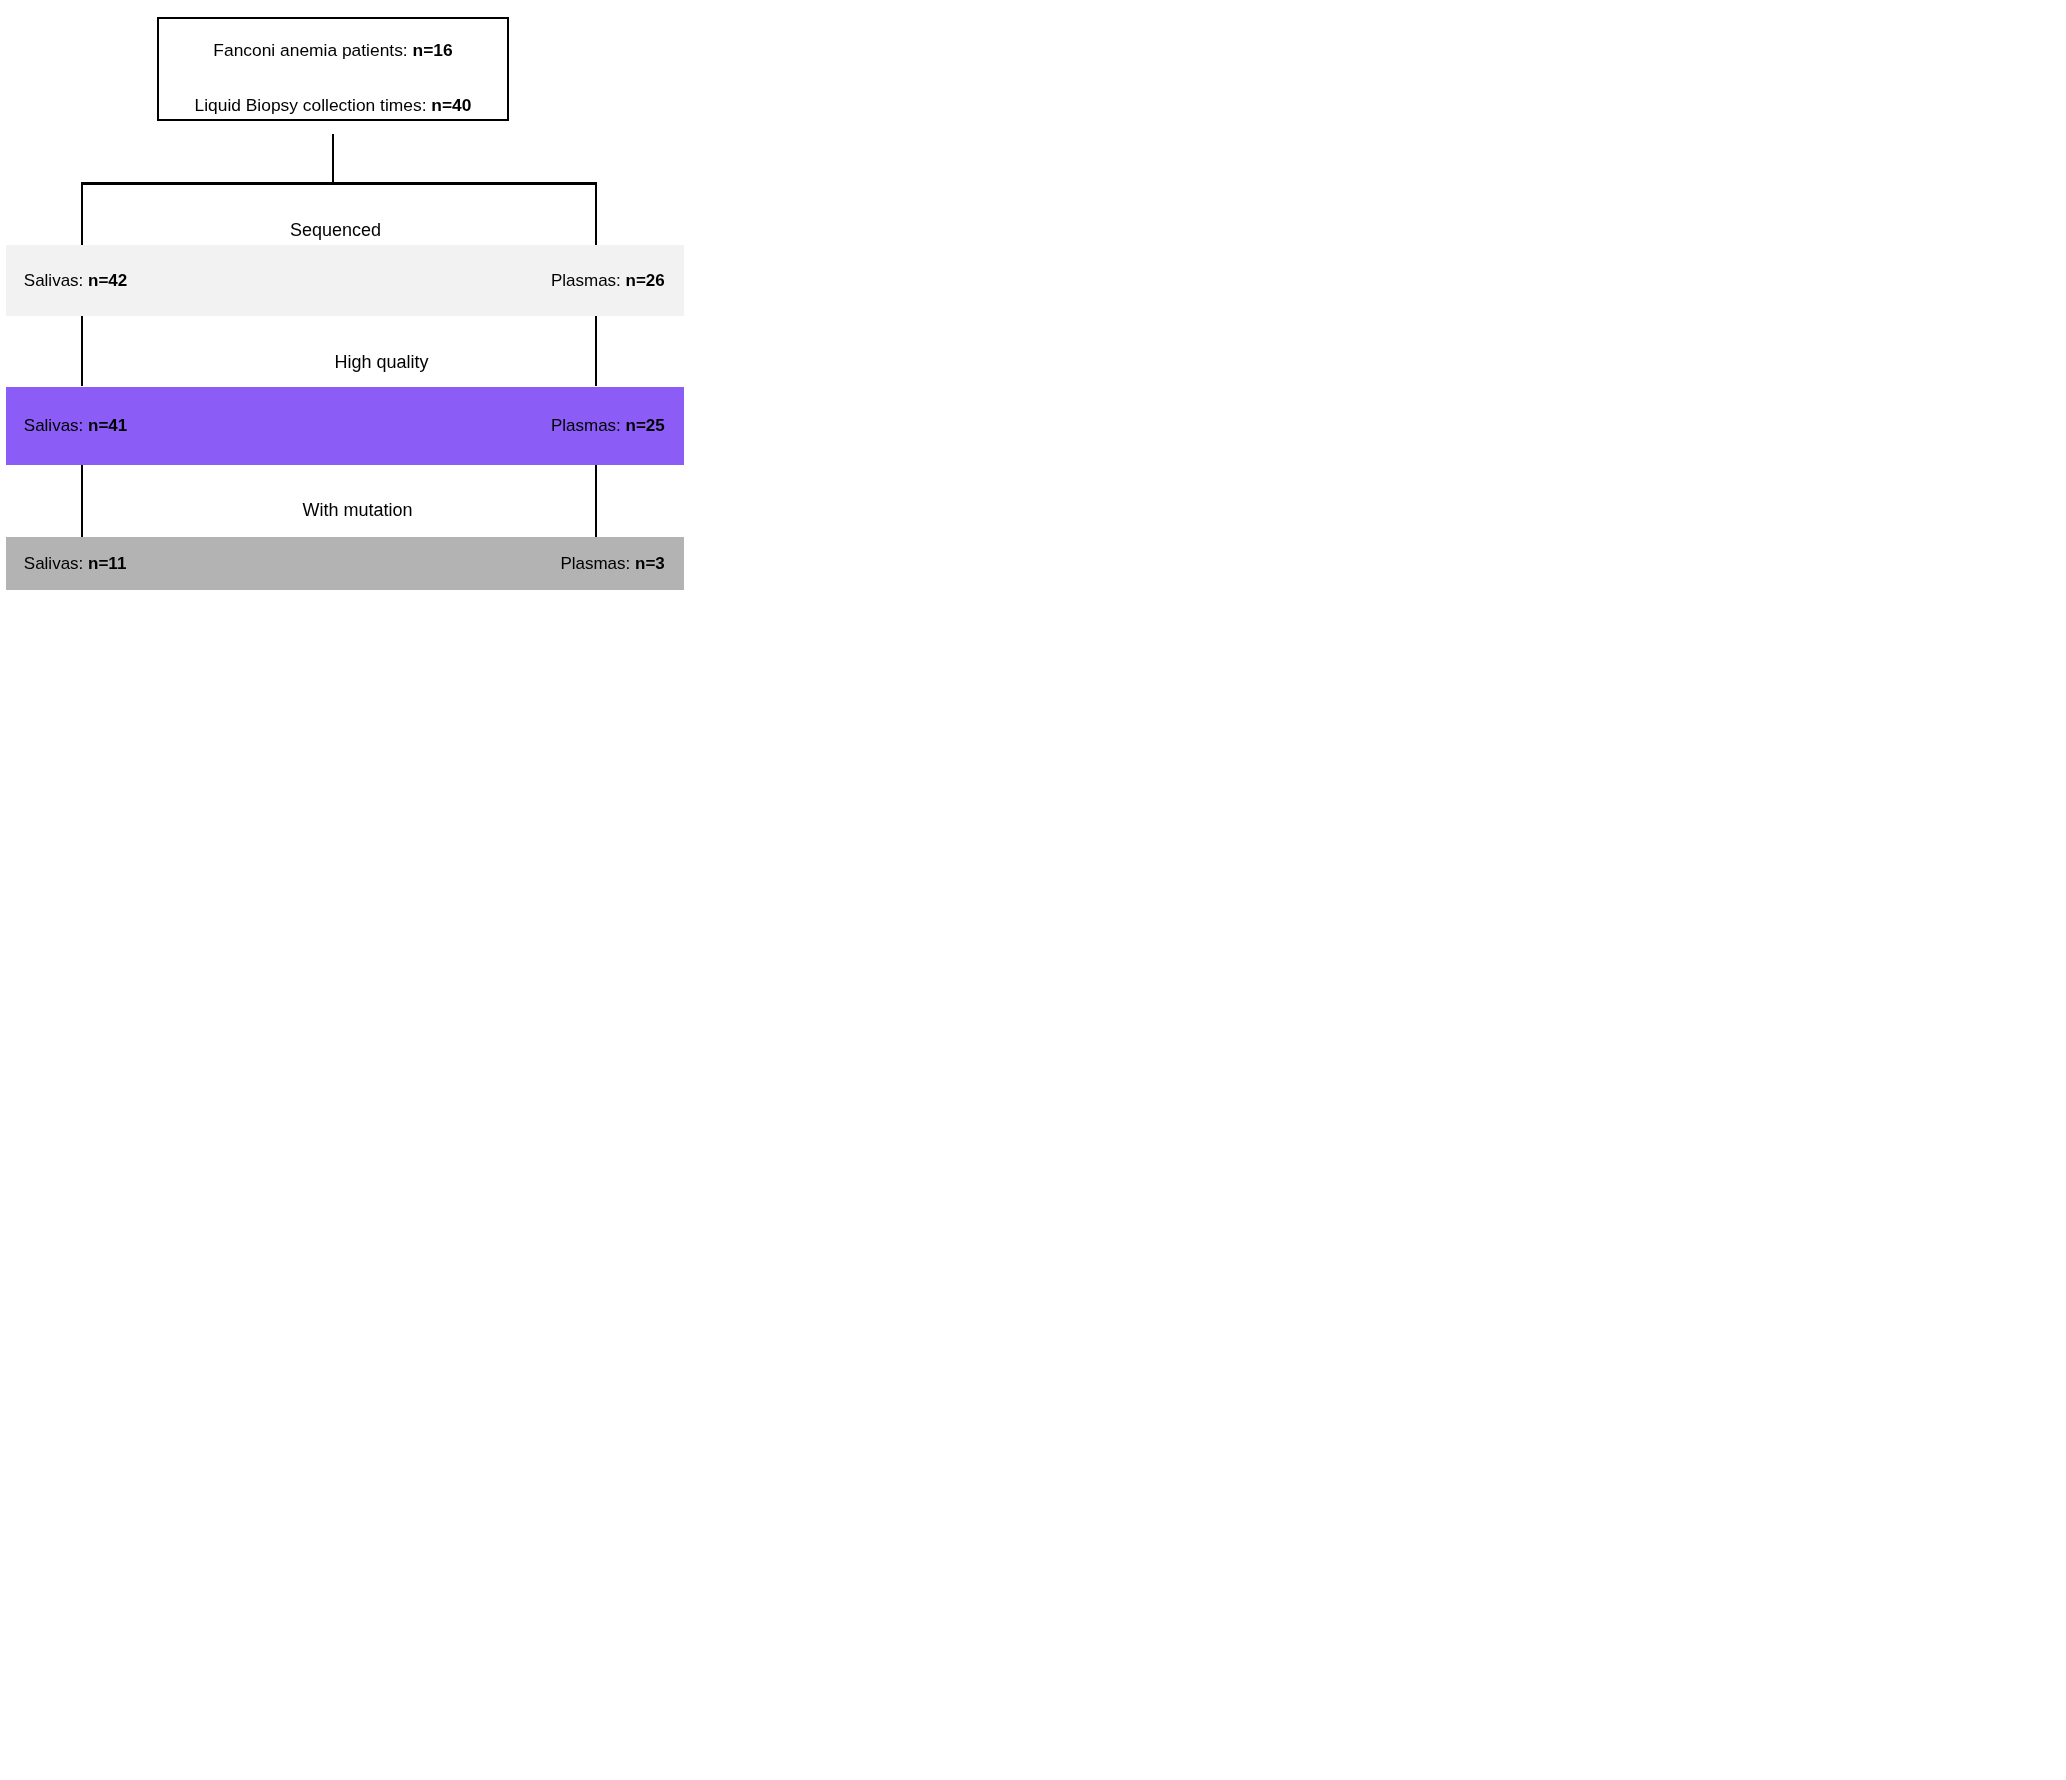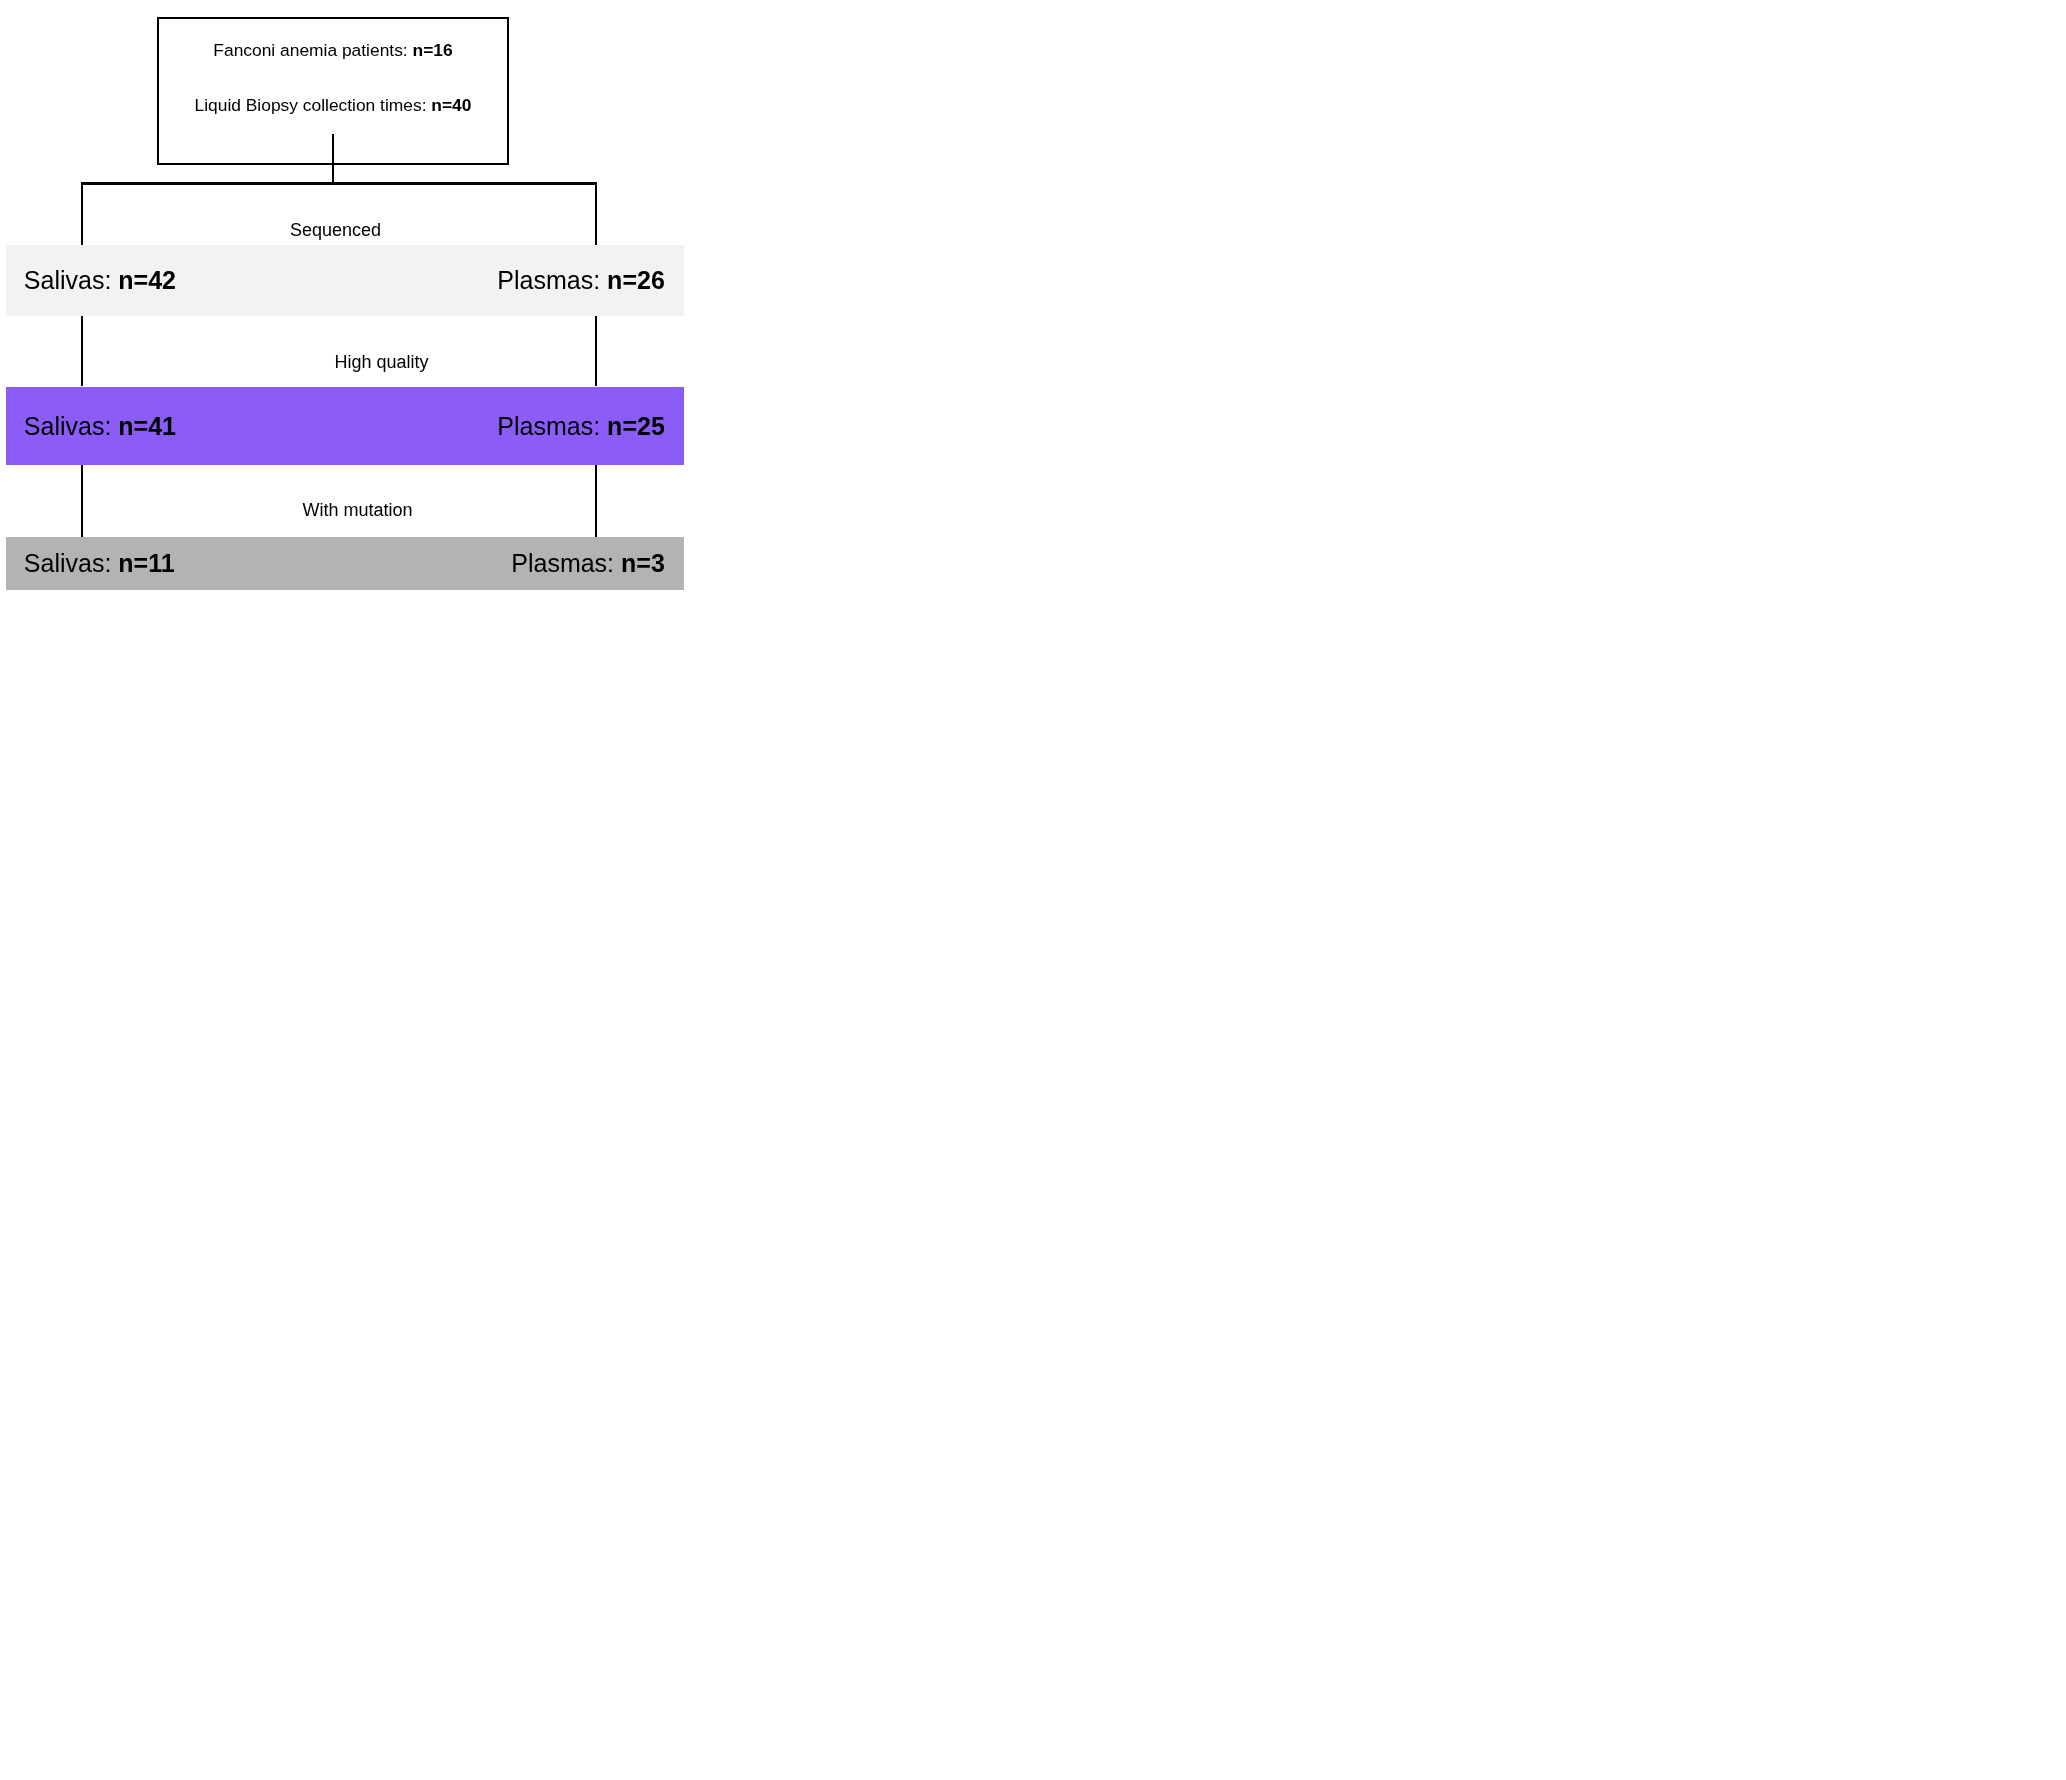--- a/index.html
+++ b/index.html
@@ -6,21 +6,21 @@
   .canvas{
     position:relative;
     width:689px;height:594px;
     background:#ffffff;
     font-family:"Liberation Sans", sans-serif;
     color:#000000;
     overflow:hidden;
   }
   
   .top-box{
-    position:absolute;left:157px;top:17.4px;width:352px;height:148px;
+    position:absolute;left:157px;top:17.4px;width:352px;height:104px;
     border:2.3px solid #000;box-sizing:border-box;
     text-align:center;
   }
   .top-box .line{font-size:17.4px;line-height:21px;white-space:nowrap;}
   .top-box .line1{margin-top:21px;}
   .top-box .line2{margin-top:34px;}
   b{font-weight:bold;}
   
   .vline,.hline{position:absolute;background:#000;}
   .stem{left:332px;top:134px;width:2.3px;height:49px;}
@@ -37,21 +37,21 @@
     font-size:18px;line-height:23px;white-space:nowrap;
   }
   .hdr1{top:219px;}
   .hdr2{top:351px;padding-left:46px;}
   .hdr3{top:499px;padding-left:22px;}
   
   .band{
     position:absolute;left:5.8px;width:678px;
     display:flex;align-items:center;justify-content:space-between;
     box-sizing:border-box;padding:0 19px 0 18px;
-    font-size:25px;white-space:nowrap;
+    font-size:17px;white-space:nowrap;
   }
   .band1{top:245px;height:71px;}
   .band2{top:387px;height:78px;}
   .band3{top:537px;height:53px;}
 </style>
 </head>
 <body>
 
 <div class="canvas">
 

